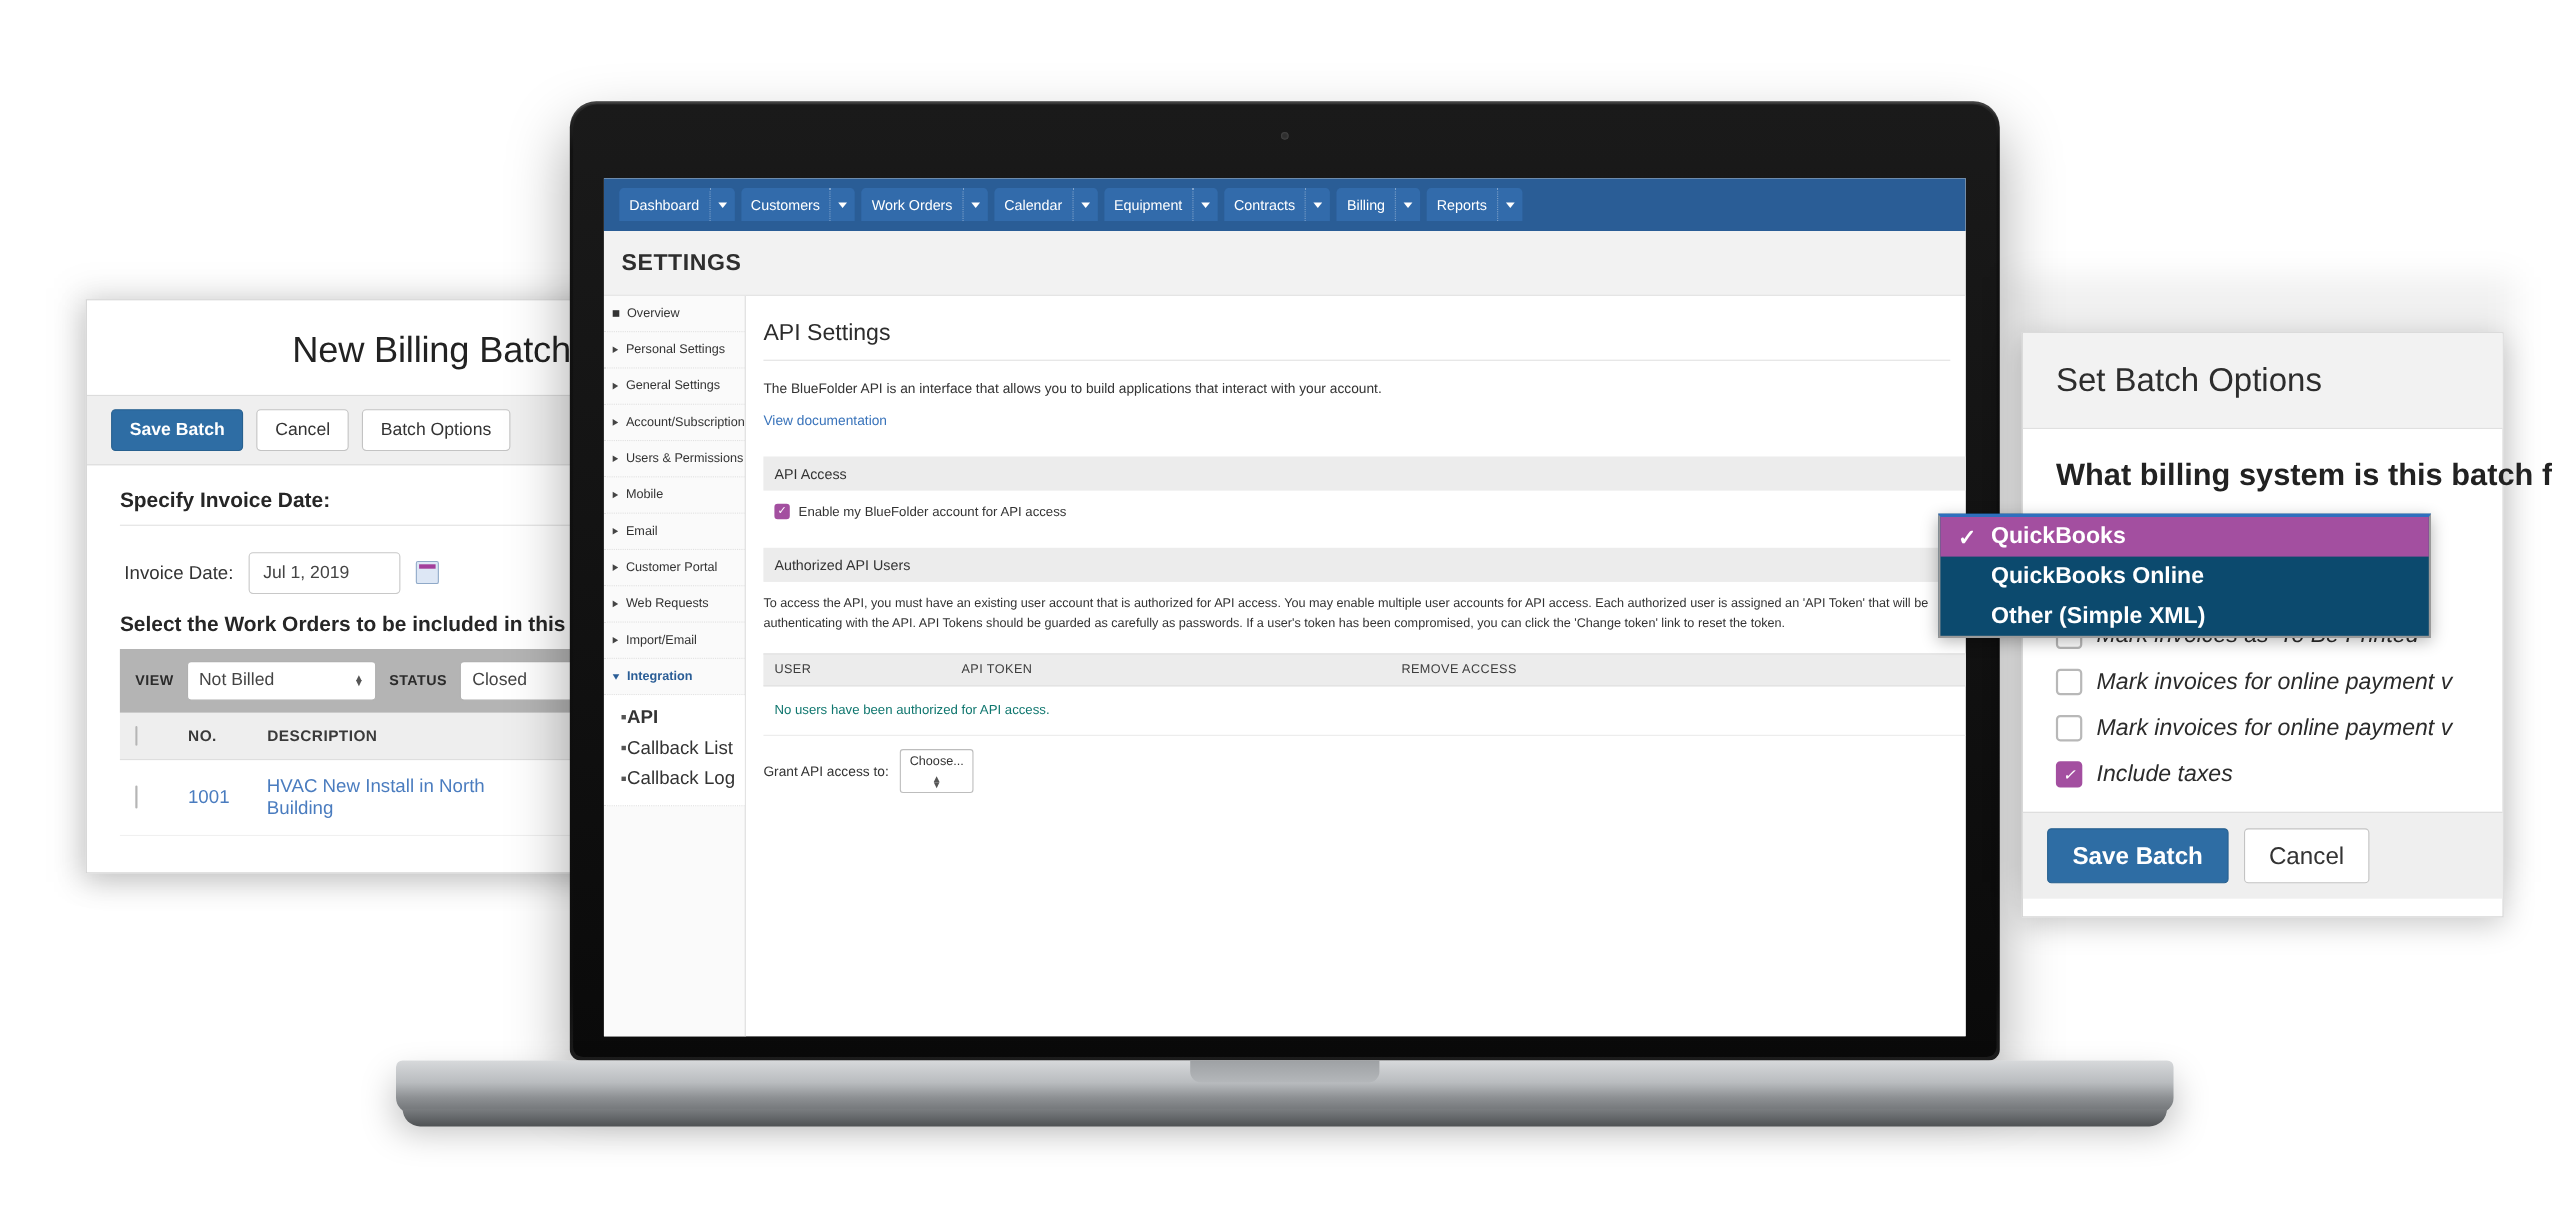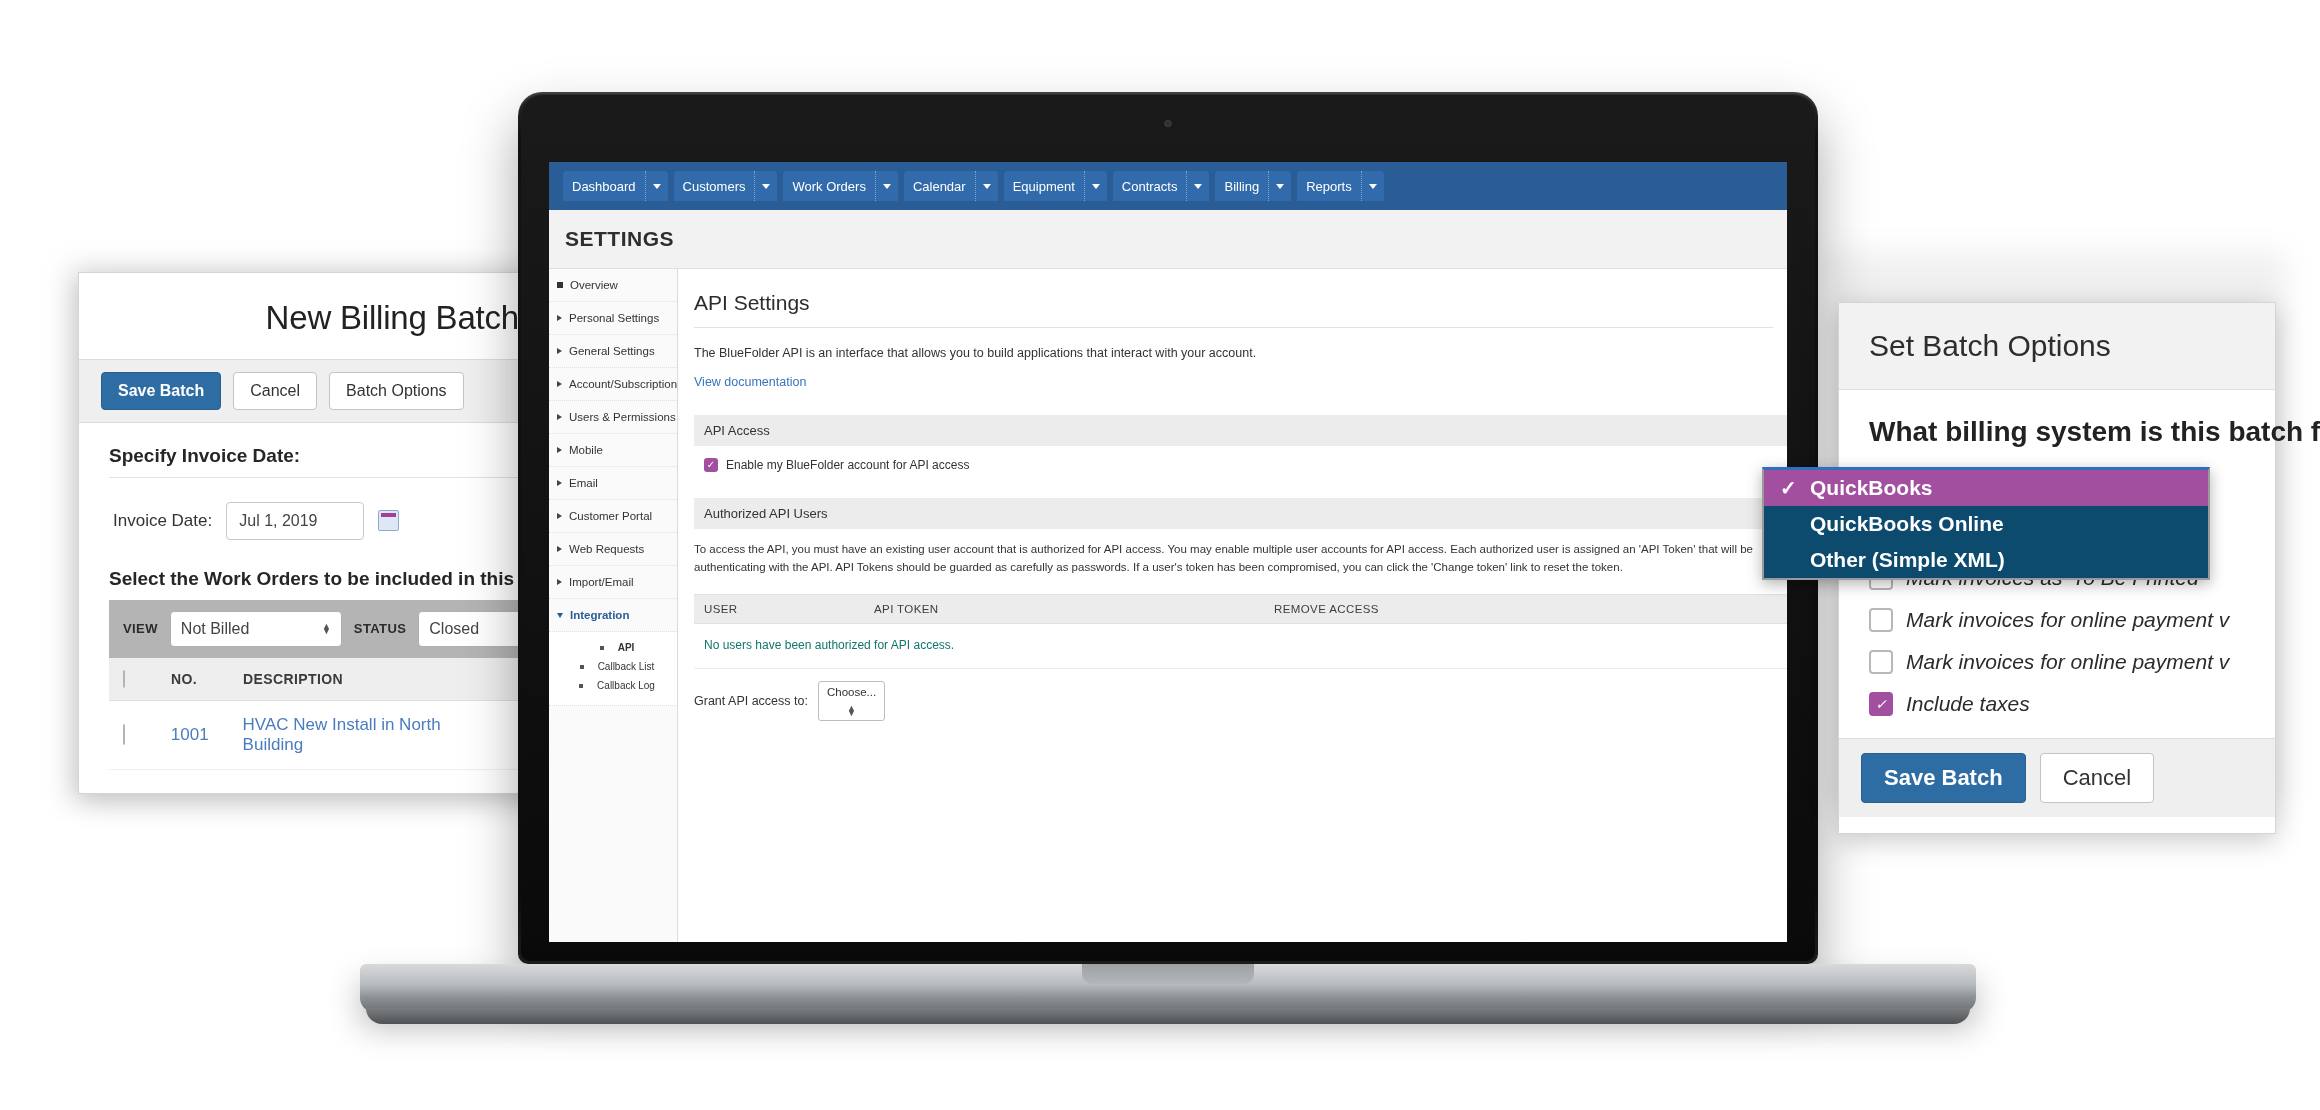--- a/index.html
+++ b/index.html
@@ -108,21 +108,21 @@
   }
   .cal-icon::before {
     content: ""; position: absolute;
     left: 2px; right: 2px; top: 2px; height: 4px;
     background: #a33e9b;
   }
   .lp-section-head2 {
     font-size: 19px;
     font-weight: 700;
     color: #262626;
-    margin-top: 28px;
+    margin-top: 18px;
     margin-bottom: 10px;
     white-space: nowrap;
   }
   .wo-filterbar {
     background: #b4b4b4;
     padding: 11px 14px;
     display: flex; align-items: center; gap: 12px;
     white-space: nowrap;
   }
   .wo-flabel {
@@ -301,24 +301,24 @@
   .arr.down {
     border-left: 3.5px solid transparent;
     border-right: 3.5px solid transparent;
     border-top: 5px solid #2a5d96;
     border-bottom: 0;
   }
   .sq {
     width: 6px; height: 6px; background: #333; flex: none;
   }
   .sub-item {
-    display: flex; align-items: center; gap: 14px;
+    display: flex; align-items: center; gap: 1px;
     padding: 4px 8px 4px 16px;
-    font-size: 10px; color: #333;
-    cursor: pointer; white-space: nowrap; justify-content: center;
+    font-size: 17px; color: #333;
+    cursor: pointer; white-space: nowrap;
   }
   .sub-item.active { font-weight: 700; }
   .sub-item .dot {
     width: 4px; height: 4px; background: #555; flex: none;
   }
   #sub-wrap { background: #ffffff; padding: 6px 0 10px 0; border-bottom: 1px dotted #e0e0e0; }
   #main { flex: 1; padding: 22px 0 0 16px; min-width: 0; }
   #main-title { font-size: 21px; color: #2c2c2c; }
   #main-rule { border-bottom: 1px solid #e2e2e2; margin: 12px 14px 0 0; }
   .m-para {

